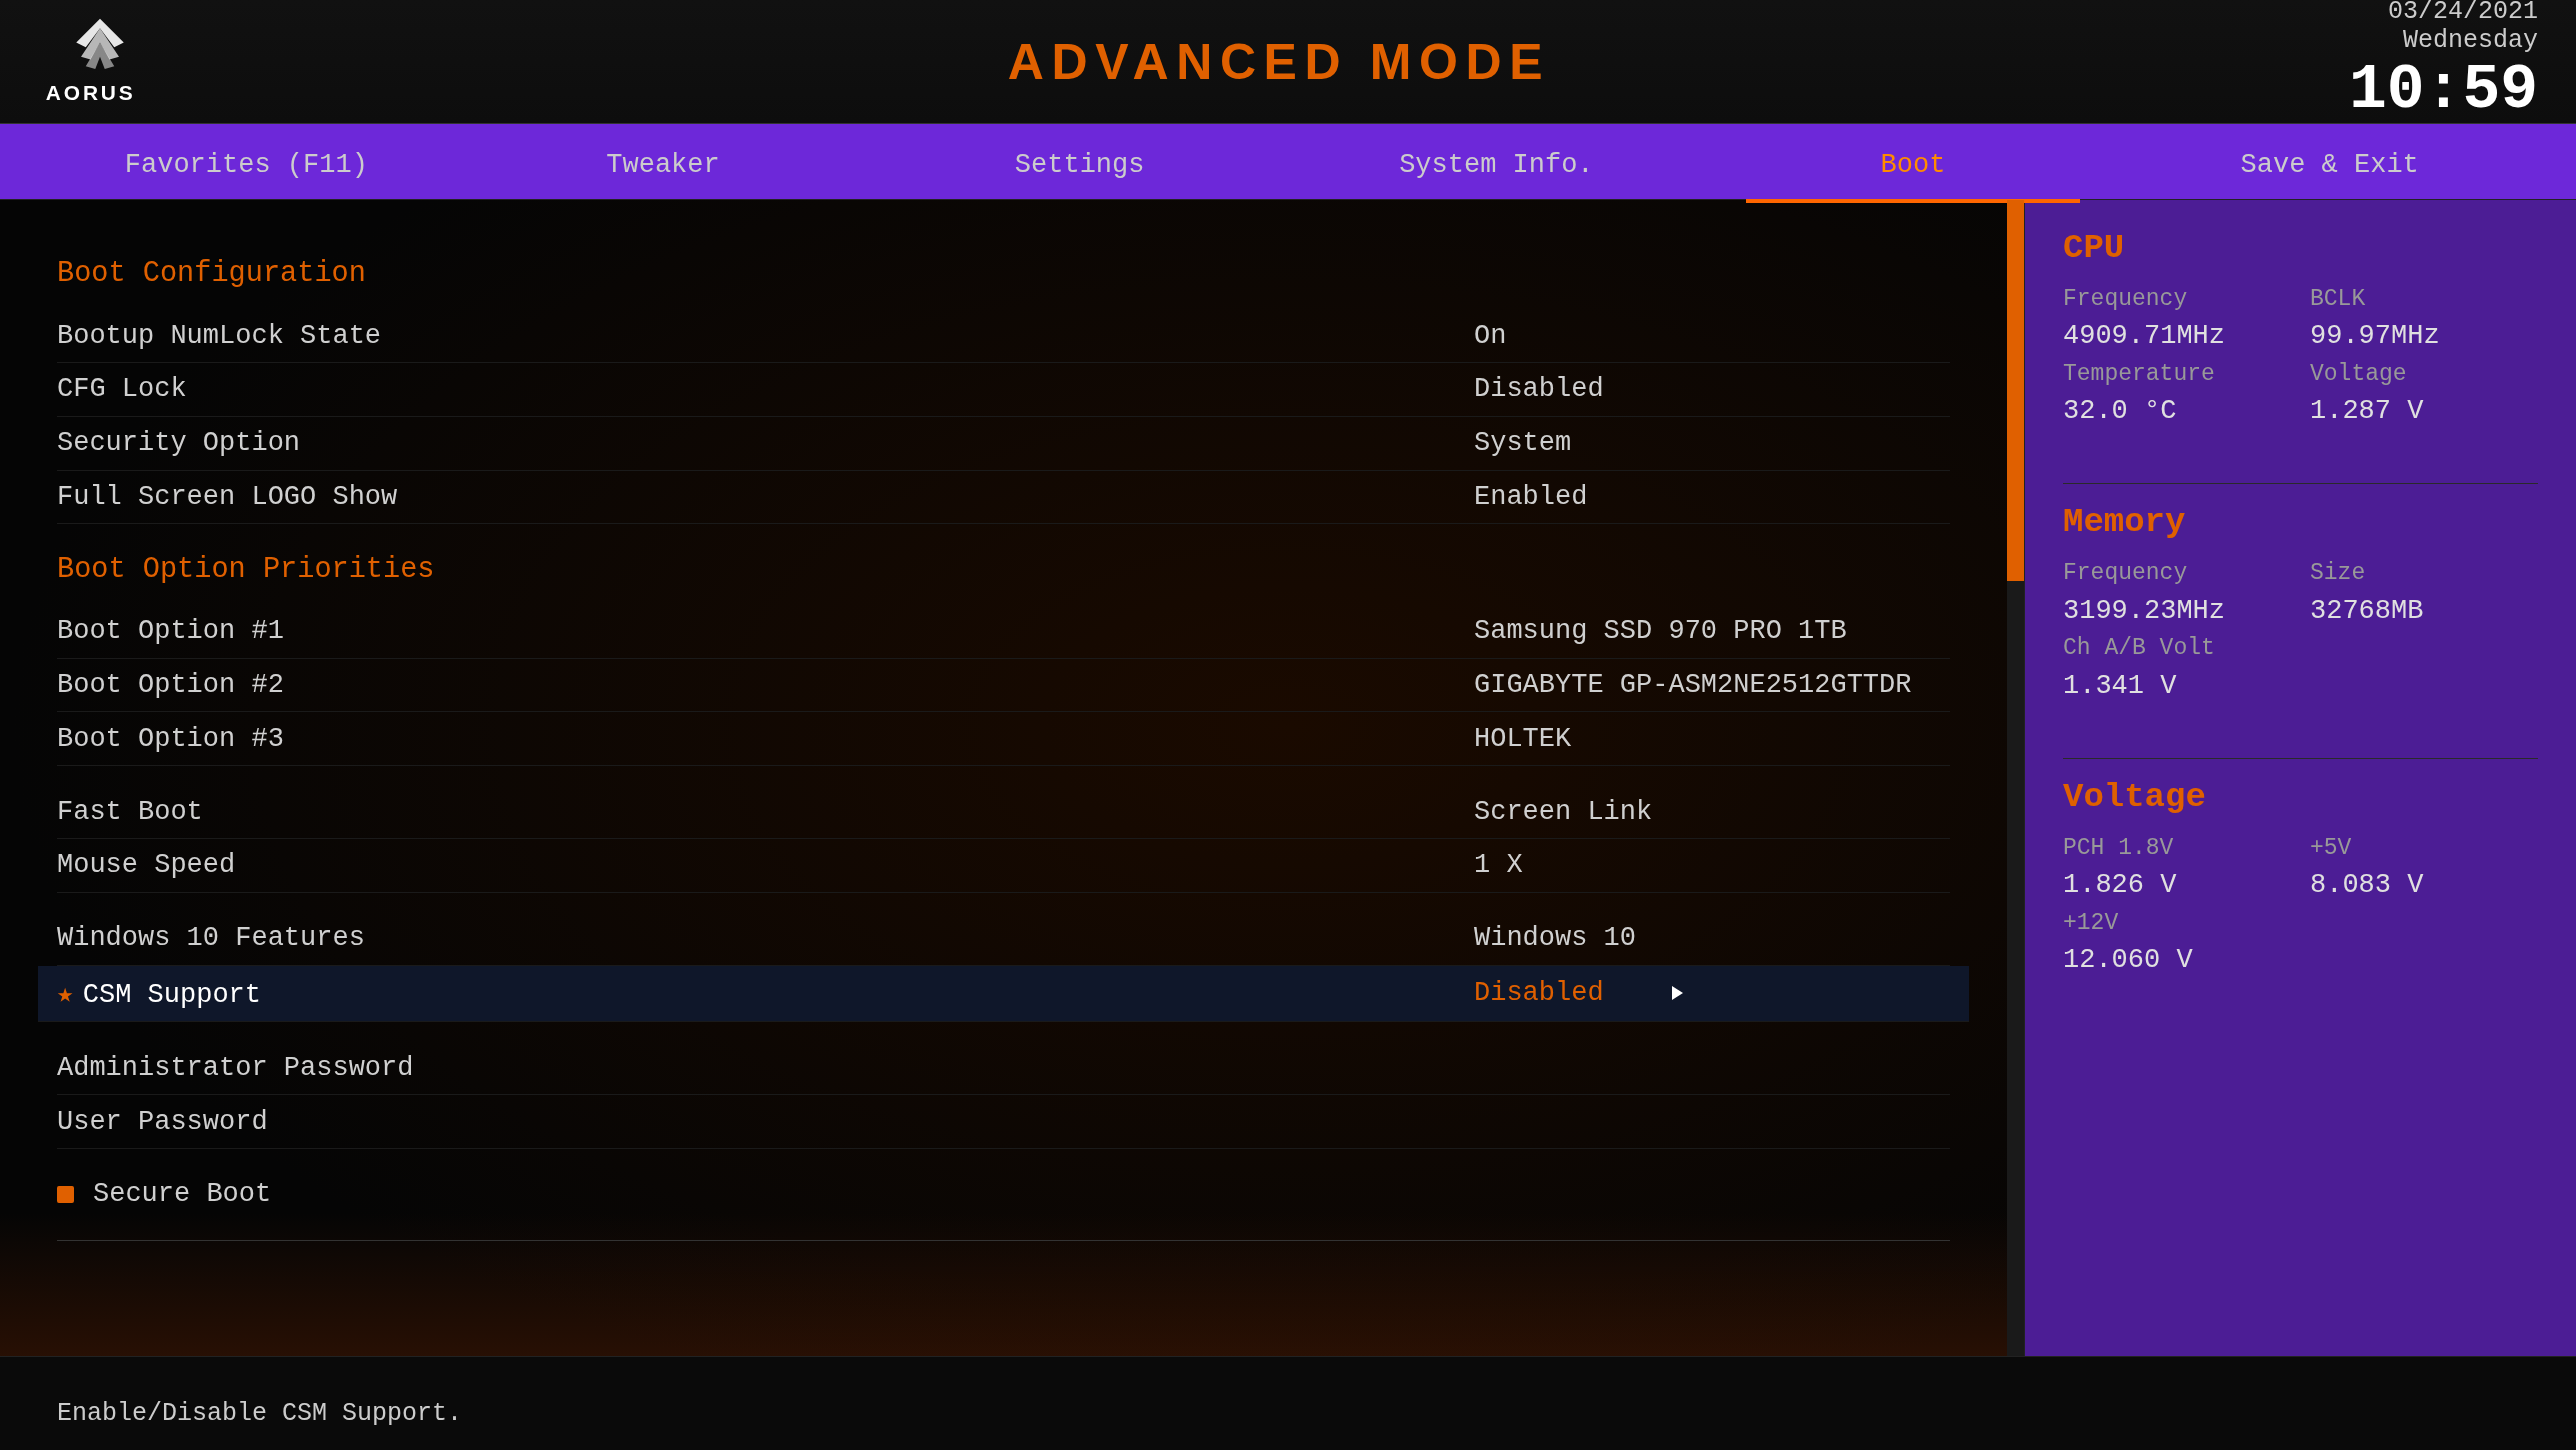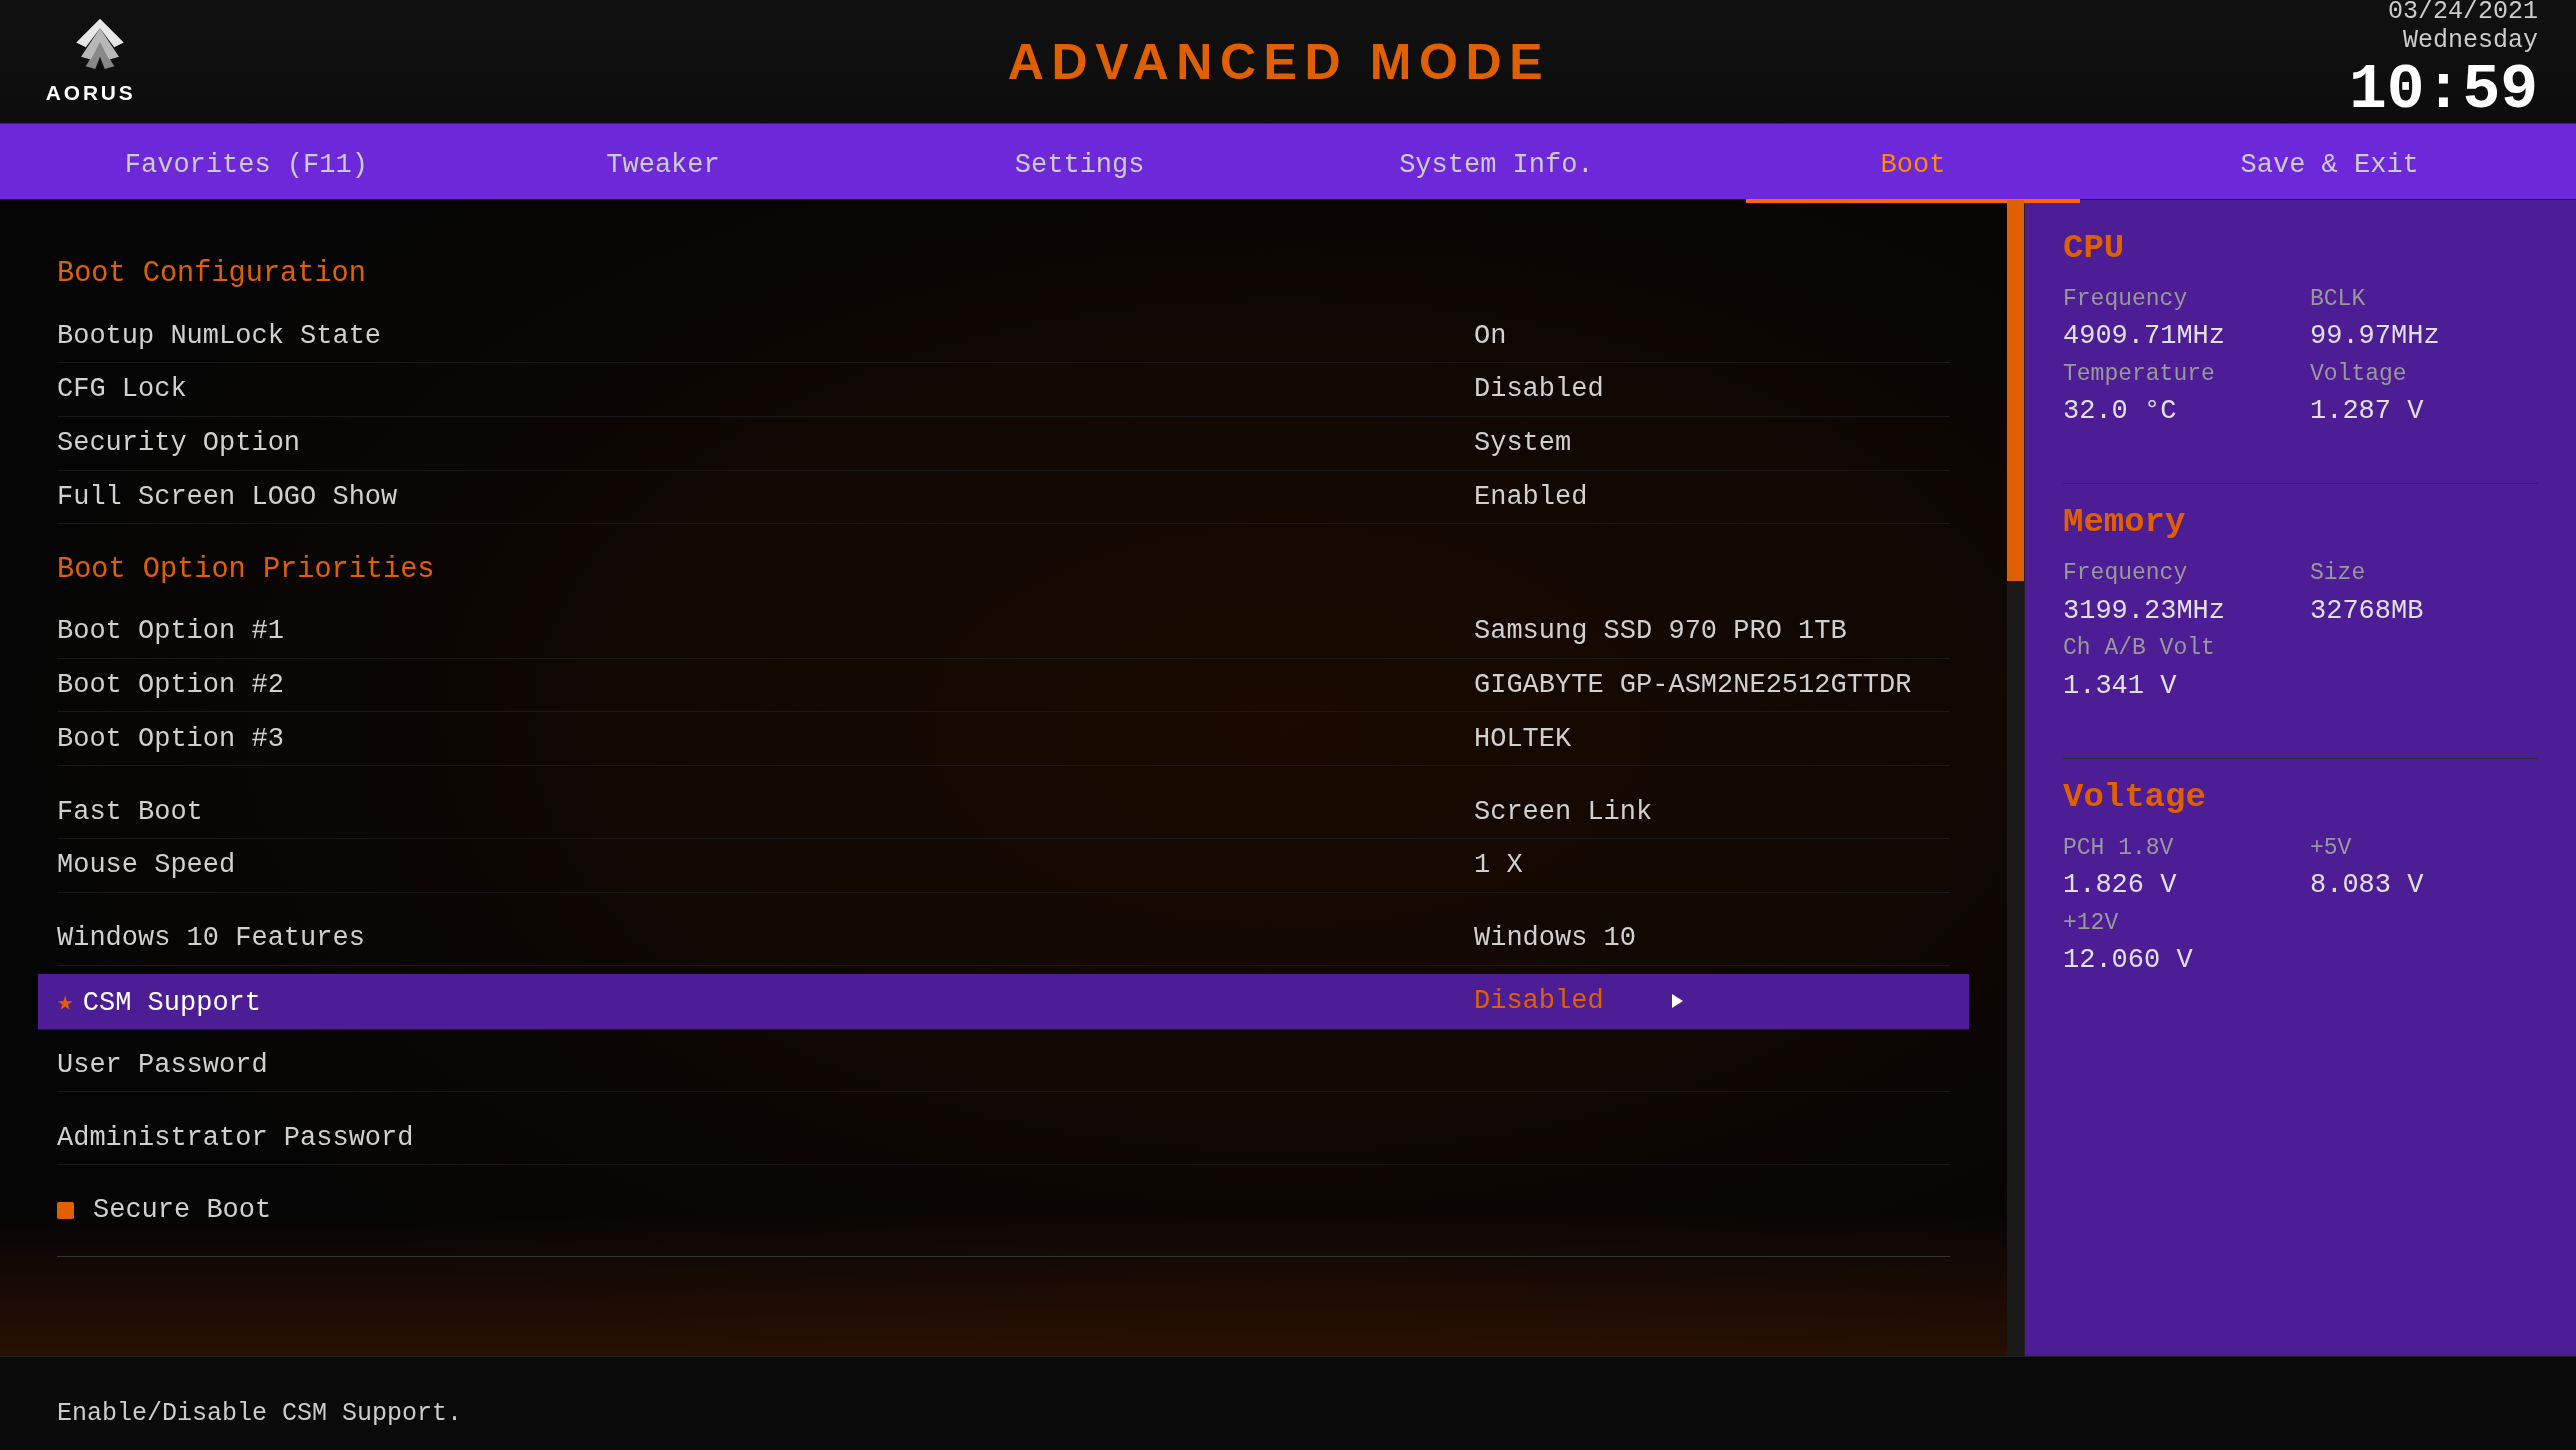--- a/index.html
+++ b/index.html
@@ -158,23 +158,23 @@
     
     .setting-row {
       display: flex;
       align-items: center;
       padding: 11.4px 0;
       font-size: 27px;
       border-bottom: 1px solid #1a1a1a;
     }
 
     .setting-row.highlighted {
-      background: #4c1d95;
+      background: #0f172a;
       padding: 11.4px 19px;
-      margin: 8px -19px;
+      margin: 0 -19px;
     }
 
     .setting-label {
       flex: 1;
       color: #d0d0d0;
     }
 
     .setting-label.highlighted-label {
       color: #fff;
     }
@@ -402,26 +402,26 @@
       </div>
 
       <div class="setting-row highlighted cursor-row">
         <span class="setting-label highlighted-label">
           <span class="star-indicator">★</span><span>CSM Support</span>
         </span>
         <span class="setting-value disabled-value">Disabled</span>
         <div class="mouse-cursor"></div>
       </div>
 
-      <div class="setting-row">
-        <span class="setting-label">User Password</span>
-        <span class="setting-value"></span>
-      </div>
       <div class="setting-row" style="margin-top:19px;">
         <span class="setting-label">Administrator Password</span>
+        <span class="setting-value"></span>
+      </div>
+      <div class="setting-row">
+        <span class="setting-label">User Password</span>
         <span class="setting-value"></span>
       </div>
 
       <div class="secure-boot-row" style="margin-top:19px;">
         <div class="orange-dot"></div>
         <span>Secure Boot</span>
       </div>
 
       <hr class="separator-line">
 

